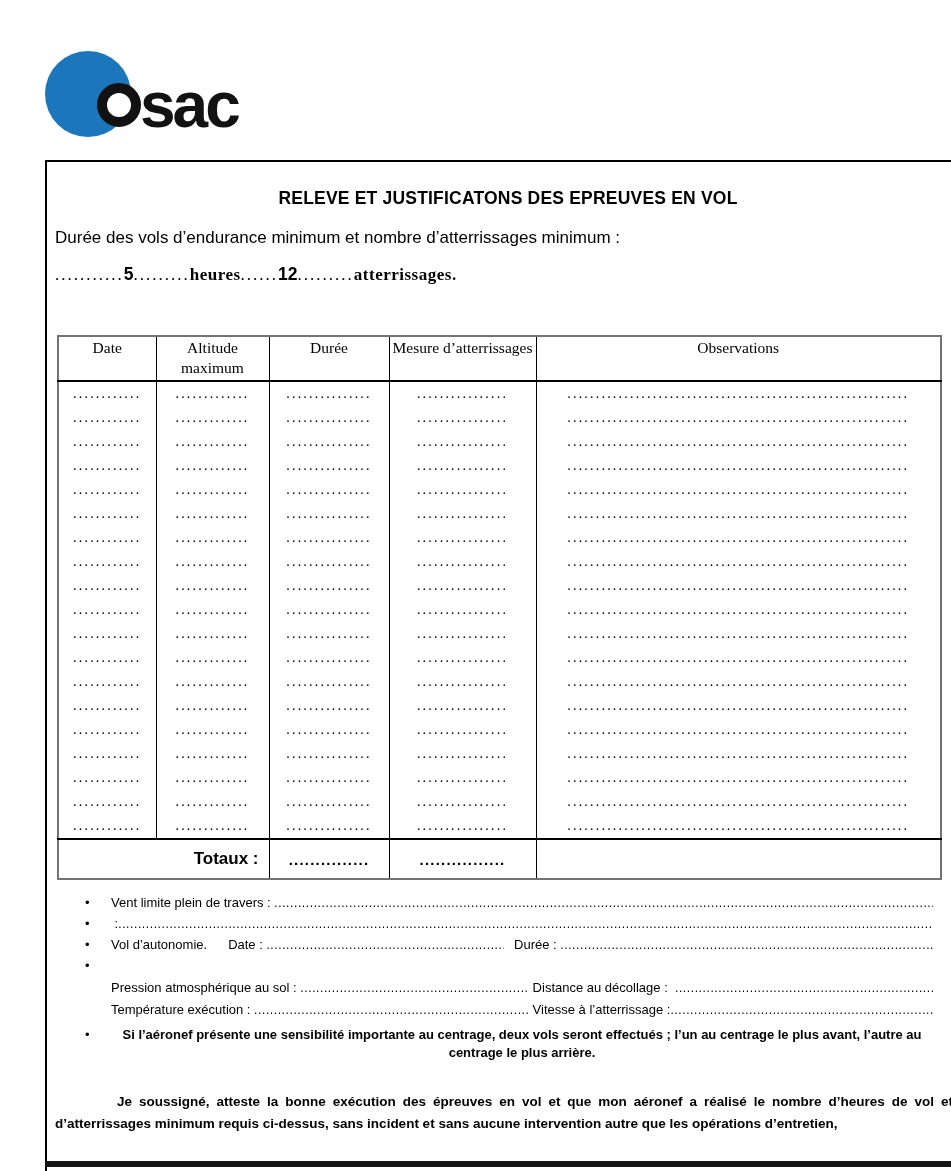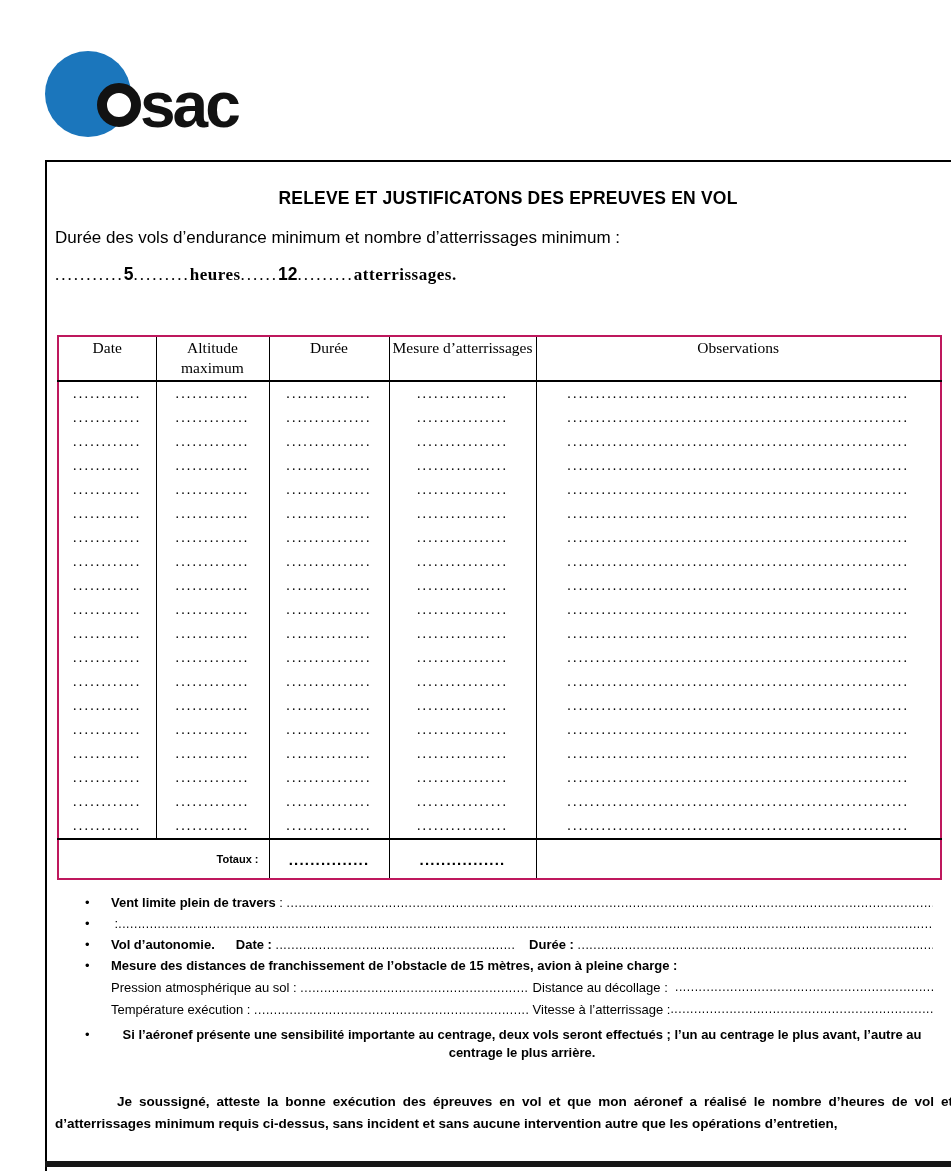--- a/index.html
+++ b/index.html
@@ -14,46 +14,46 @@
            border:2px solid #000;box-sizing:border-box;padding-left:8px;}
 
   .title{margin-top:26px;text-align:center;font-weight:bold;font-size:17.5px;letter-spacing:.2px;}
   .intro{margin-top:19px;font-size:17px;}
   .minline{margin-top:16px;font-family:"Liberation Serif",serif;font-size:17px;letter-spacing:2px;white-space:nowrap;}
   .minline .num{font-family:"Liberation Sans",sans-serif;font-weight:bold;letter-spacing:0;font-size:17.5px;}
   .minline .word{letter-spacing:.5px;font-weight:bold;}
 
   
   table.flights{border-collapse:collapse;table-layout:fixed;margin:50px 0 0 2px;width:883px;
-                border:2px solid #be185d;}
+                border:2px solid #737373;}
   table.flights th{font-family:"Liberation Serif",serif;font-weight:normal;font-size:15.5px;
                    border:1px solid #000;border-bottom:2px solid #000;vertical-align:top;
                    padding:1px 2px 2px;line-height:1.3;}
   table.flights td.bcell{height:24px;font-family:"Liberation Serif",serif;font-size:14px;
                    letter-spacing:2.2px;text-align:center;overflow:hidden;white-space:nowrap;
                    border-left:1px solid #000;border-right:1px solid #000;padding:0 3px;}
   tr.totals td{border-top:2px solid #000;height:36px;vertical-align:middle;overflow:hidden;white-space:nowrap;}
-  td.tot-label{text-align:right;font-weight:bold;font-size:11px;padding-right:10px;
+  td.tot-label{text-align:right;font-weight:bold;font-size:17px;padding-right:10px;
                border-right:1px solid #000;}
   td.tot-dots{font-weight:bold;font-size:15px;letter-spacing:1.2px;text-align:center;
               border-right:1px solid #000;}
   td.tot-obs{border-right:1px solid #000;}
 
   
   .bullets{margin:15px 0 0 30px;width:848px;font-size:13px;}
   .b-row{display:flex;align-items:baseline;margin-top:6px;}
   .marker{flex:0 0 26px;font-size:13px;}
-  .b-label{font-weight:bold;white-space:pre;text-align:right;}
+  .b-label{font-weight:normal;white-space:pre;text-align:right;}
   .b-sep{white-space:pre;font-weight:normal;}
   .leader{flex:1 1 auto;overflow:hidden;white-space:nowrap;font-size:12px;letter-spacing:.6px;font-weight:normal;}
   .leader.fixed{flex:0 0 238px;width:238px;}
   .gap14{margin-left:21px;}
-  .gap6{margin-left:12px;}
+  .gap6{margin-left:6px;}
   .b-text{font-weight:bold;line-height:1.4;text-align:center;}
-  .sub-row{display:flex;align-items:flex-start;margin:7px 0 0 26px;}
+  .sub-row{display:flex;align-items:center;margin:7px 0 0 26px;}
   .sub-group{display:flex;align-items:baseline;flex:0 0 418px;overflow:hidden;}
   .sub-label{white-space:pre;}
 
   
   .attest{margin:28px 4px 0 0;font-weight:bold;font-size:13.5px;line-height:1.68;
           text-align:justify;text-indent:62px;width:898px;}
 
   
   .bottom-bar{position:absolute;left:45px;top:1161px;width:906px;height:6px;background:#161616;}
 </style>
@@ -259,21 +259,20 @@
         <span class="marker">•</span>
         <span class="b-label">Vol d’autonomie.</span>
         <span class="b-label gap14">Date : </span>
         <span class="leader fixed">......................................................................................................................................................................................................................</span>
         <span class="b-label gap6"> Durée : </span>
         <span class="leader">......................................................................................................................................................................................................................</span>
       </div>
 
       <div class="b-row">
         <span class="marker">•</span>
-        <span class="b-label">Mesure des distances de franchissement de l’obstacle de 15 mètres, avion à pleine charge :</span>
       </div>
 
       <div class="sub-row">
         <span class="sub-group">
           <span class="sub-label">Pression atmosphérique au sol : </span>
           <span class="leader">......................................................................................................................................................................................................................</span>
         </span>
         <span class="sub-label"> Distance au décollage :  </span>
         <span class="leader">......................................................................................................................................................................................................................</span>
       </div>

